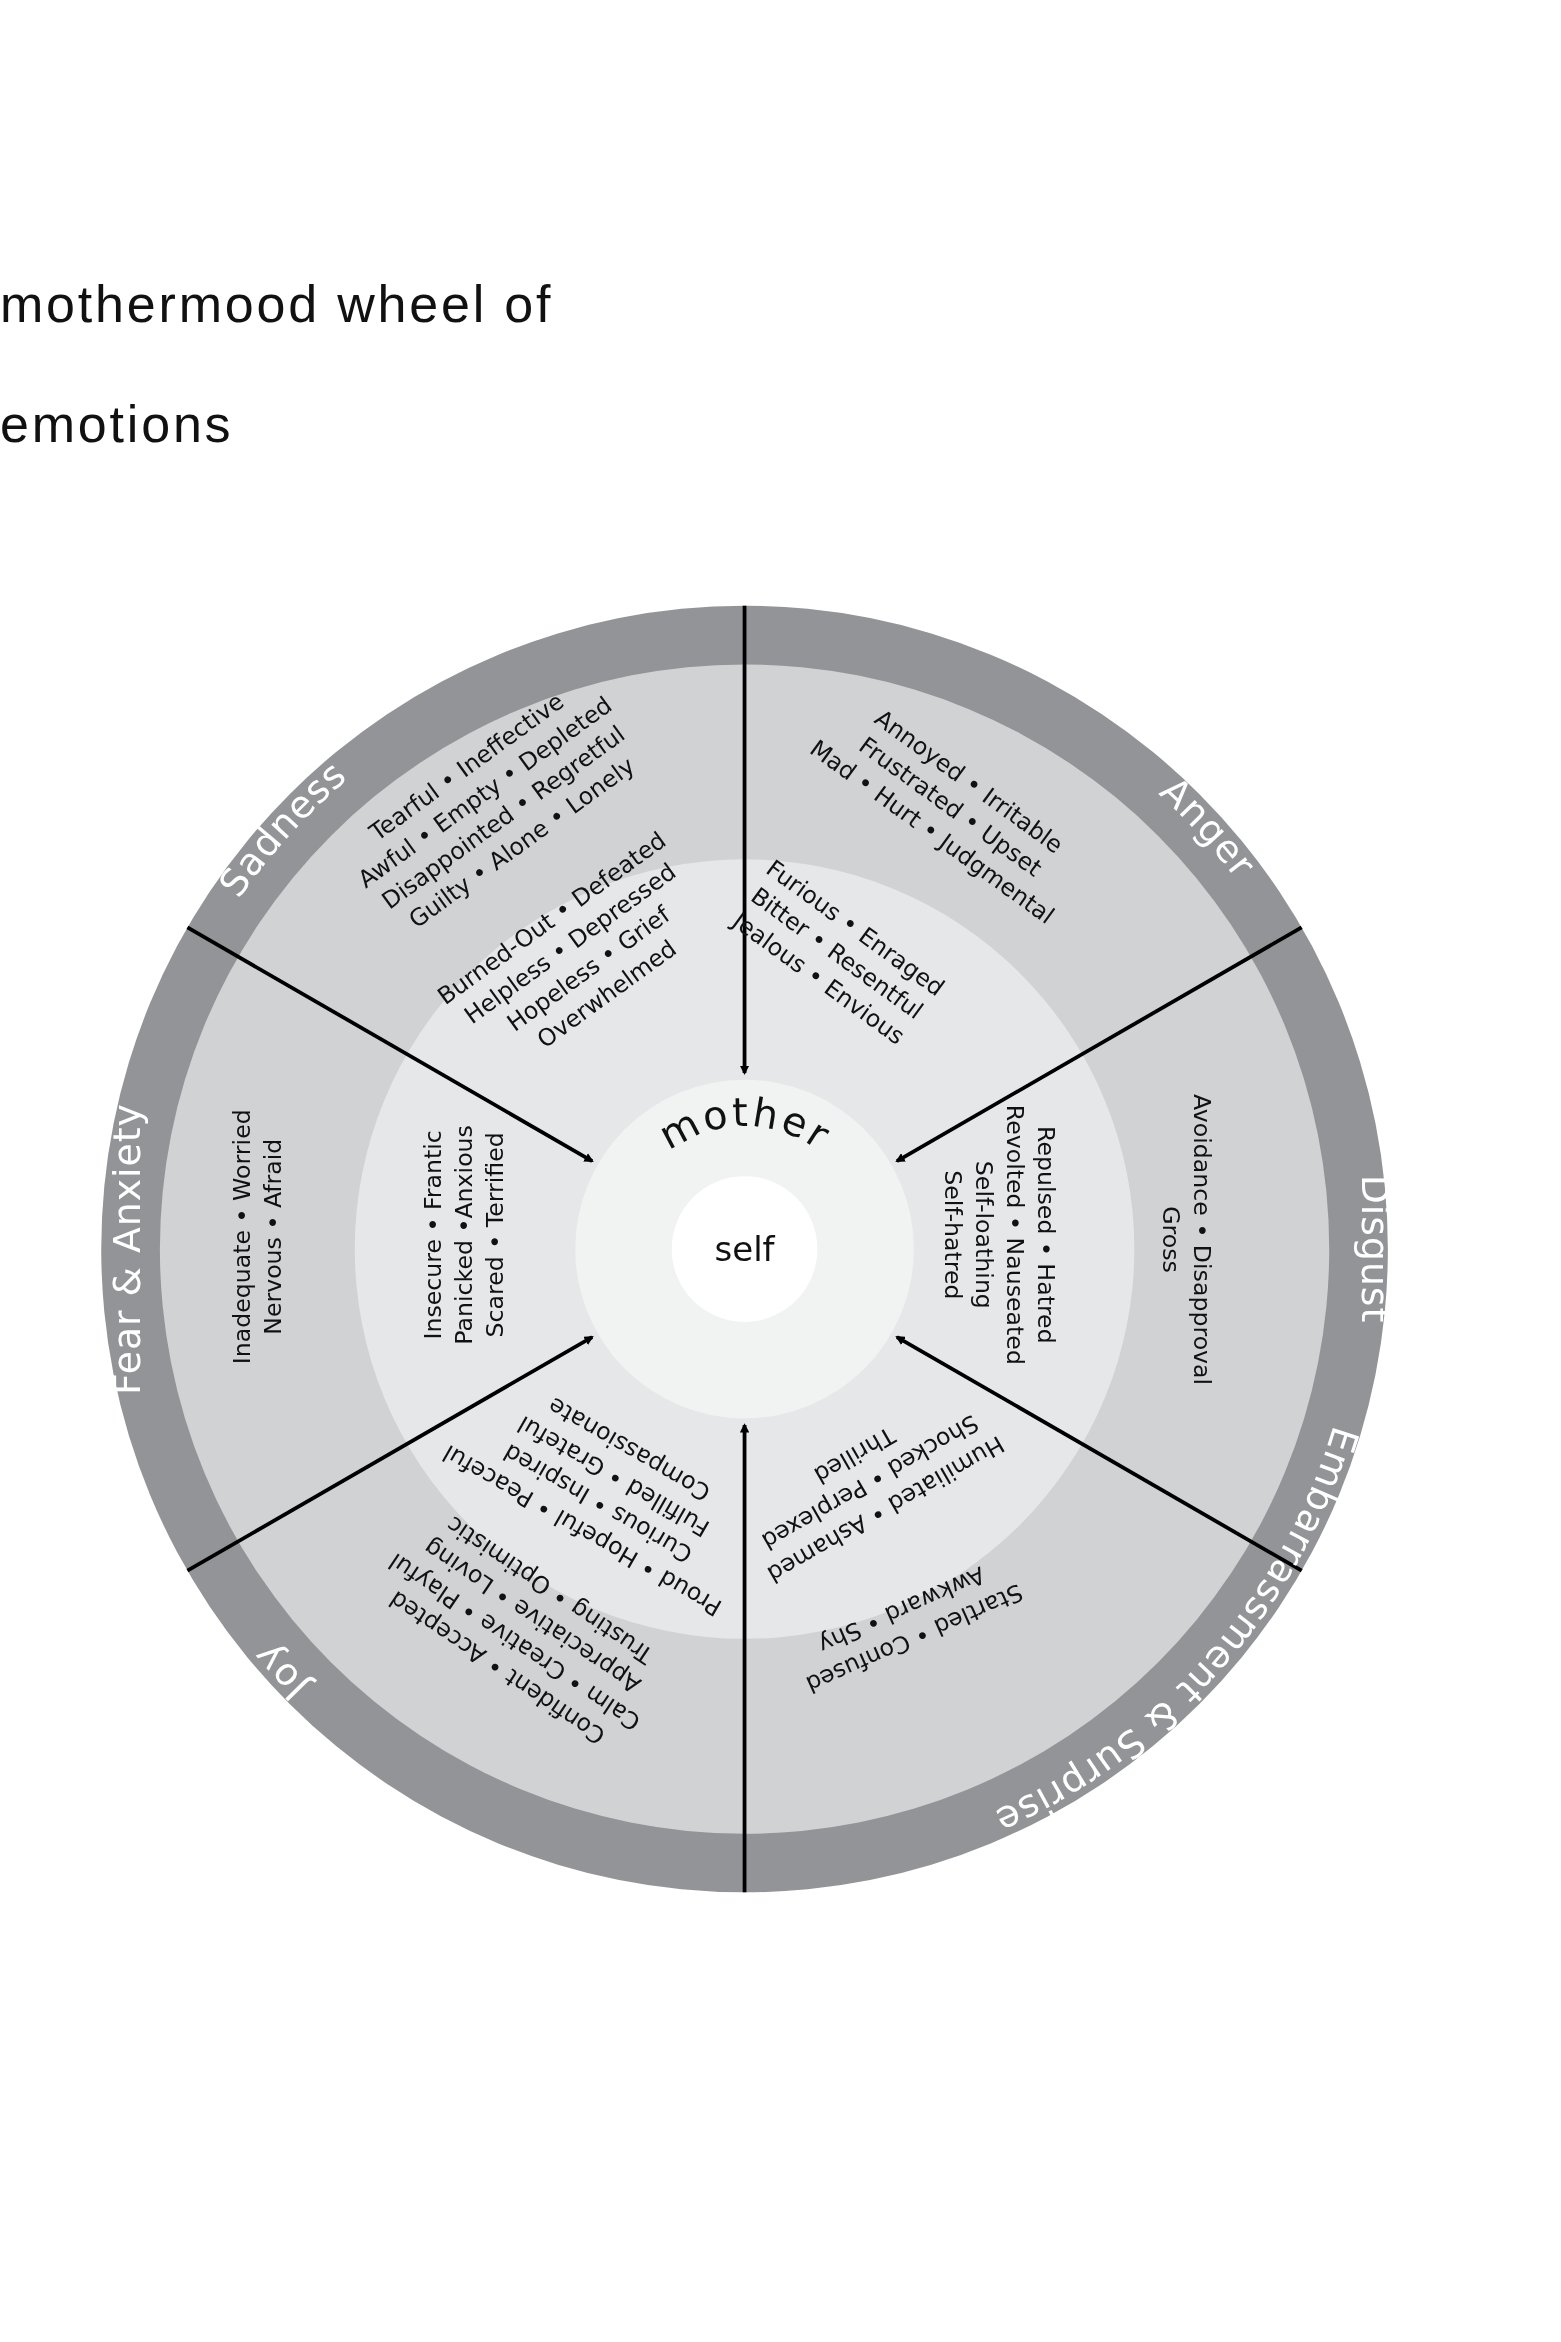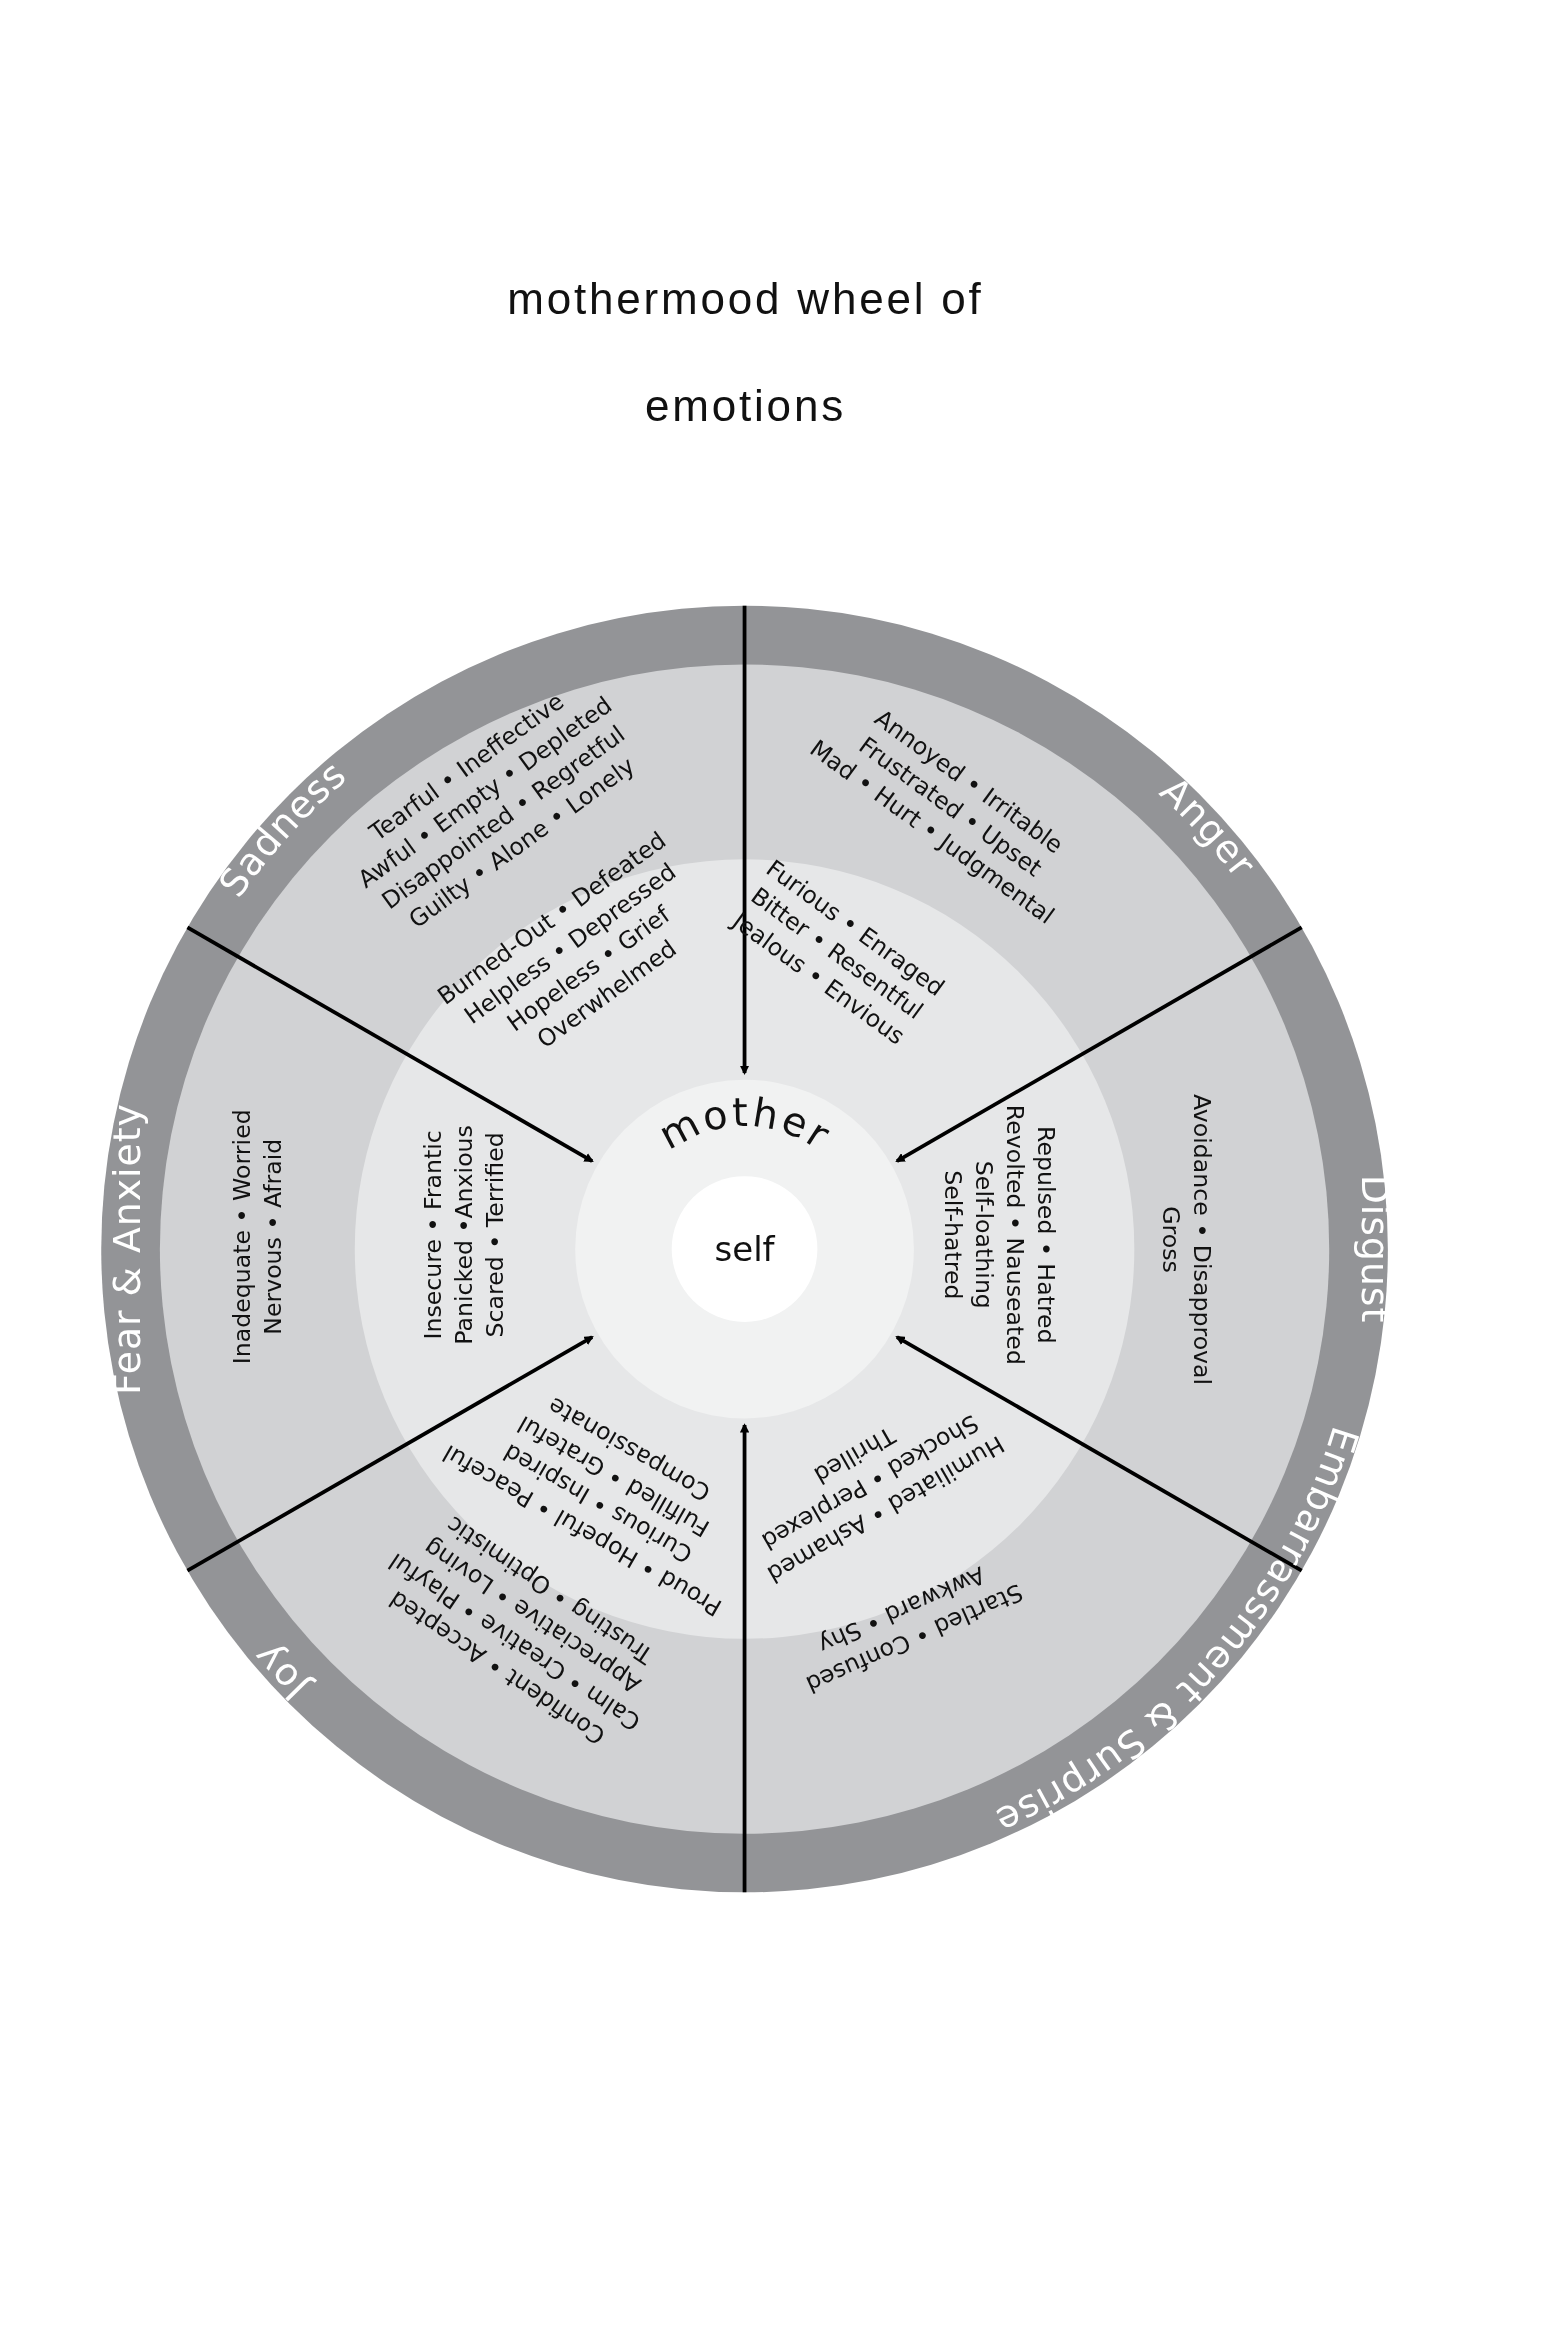--- a/index.html
+++ b/index.html
@@ -1,19 +1,19 @@
 <!DOCTYPE html>
 <html style="font-size:15px"><head>
 <meta charset="utf-8">
 <style>
   html, body { margin: 0; padding: 0; background: #ffffff; }
   body { width: 1561px; height: 2342px; position: relative; overflow: hidden; font-family: "DejaVu Sans", sans-serif; }
-  .title { position: absolute; left: 0; width: 1491px; text-align: center; color: #111; font-family: "Liberation Sans", sans-serif; font-size: 44px; letter-spacing: 2.8px; font-weight: 400; }
+  .title { position: absolute; left: 0; width: 1491px; text-align: left; color: #111; font-family: "Liberation Sans", sans-serif; font-size: 52px; letter-spacing: 2.8px; font-weight: 400; }
   .title.l1 { top: 274px; }
-  .title.l2 { top: 381px; }
+  .title.l2 { top: 394px; }
   svg#wheel { position: absolute; left: 0; top: 0; }
   .cat { fill: #ffffff; font-family: "DejaVu Sans", sans-serif; font-size: 40px; letter-spacing: 1px; }
   .lst { fill: #111; font-family: "DejaVu Sans", sans-serif; font-size: 25px; }
   .mother { fill: #111; font-family: "DejaVu Sans", sans-serif; font-size: 42px; letter-spacing: 3px; }
   .self { fill: #111; font-family: "DejaVu Sans", sans-serif; font-size: 36px; }
 </style>
 </head>
 <body>
 
 <div class="title l1">mothermood wheel of</div>

